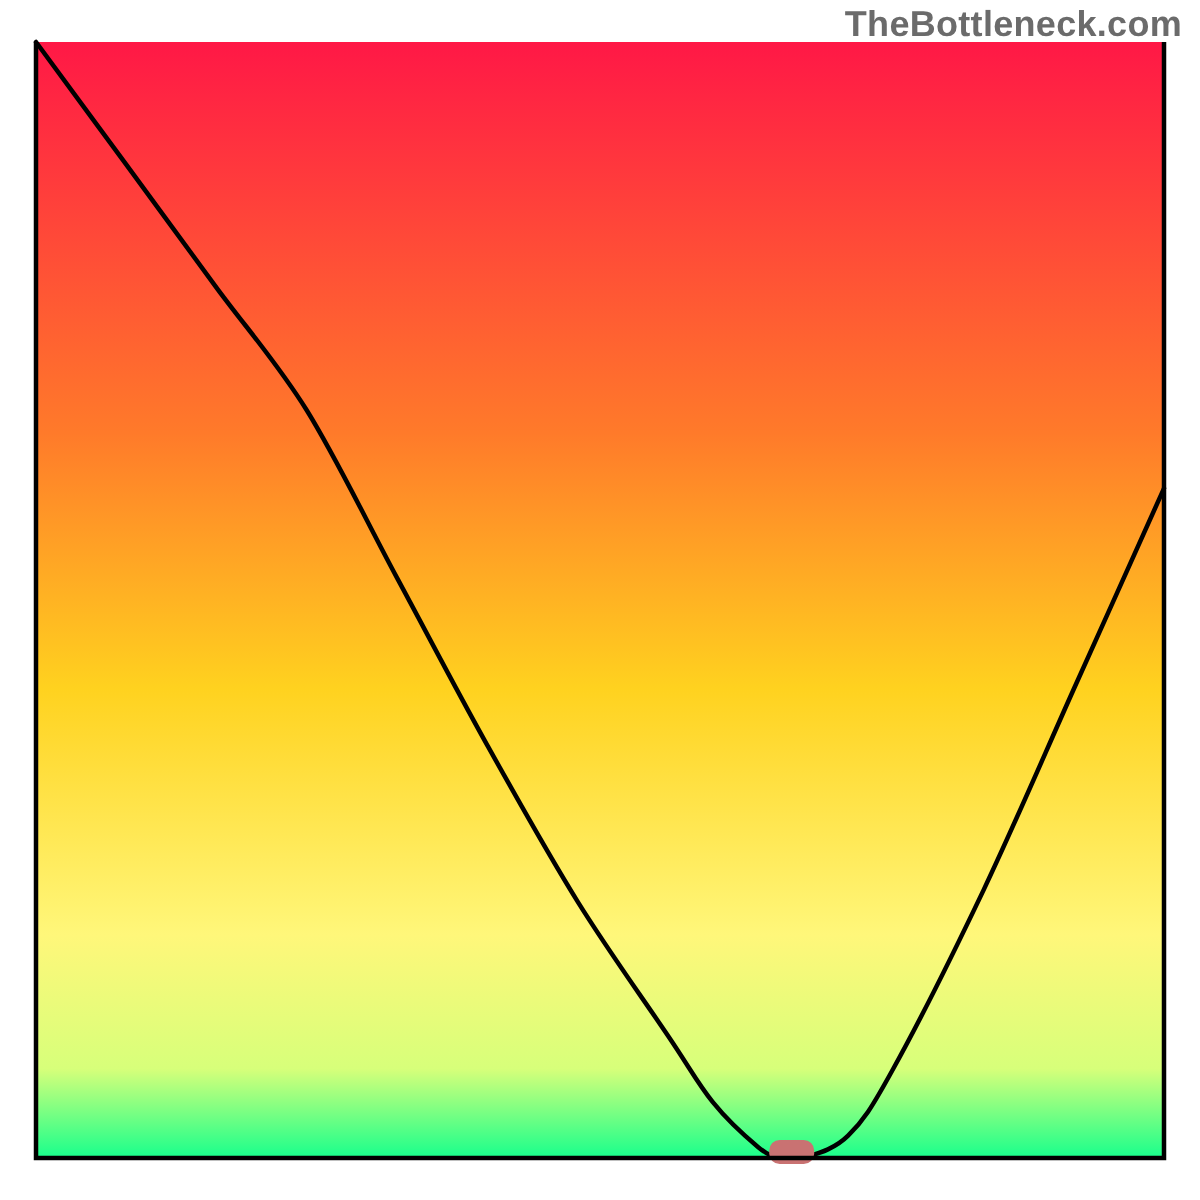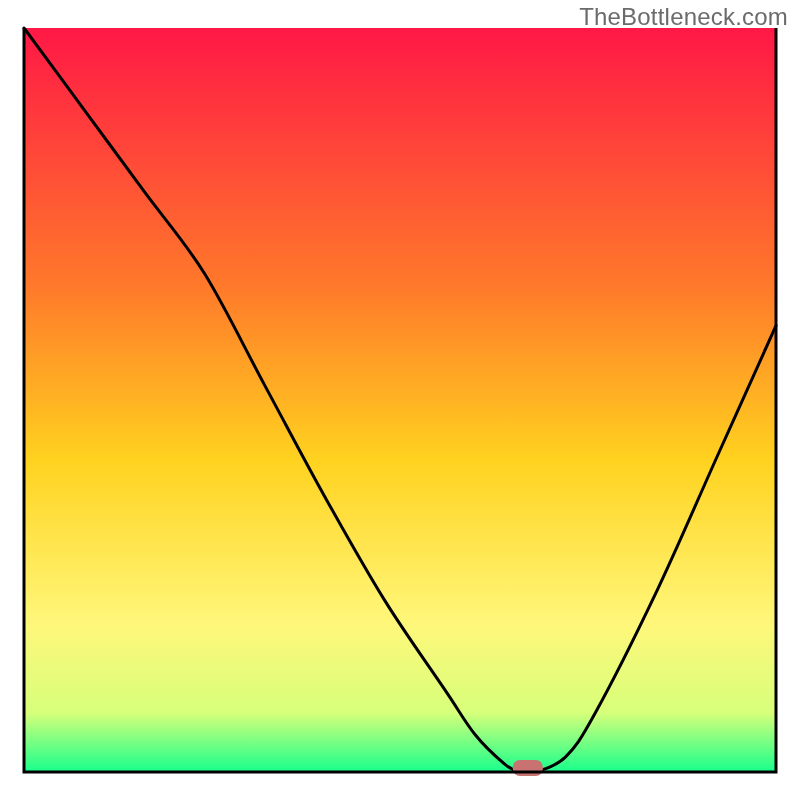--- a/index.html
+++ b/index.html
@@ -13,21 +13,21 @@
   .container {
     position: relative;
     width: 800px;
     height: 800px;
   }
   .watermark {
     position: absolute;
     top: 3px;
     right: 12px;
     font-size: 24px;
-    font-weight: 400;
+    font-weight: 700;
     color: #6b6b6b;
     letter-spacing: 0.2px;
     z-index: 10;
   }
   svg.plot {
     position: absolute;
     left: 0;
     top: 0;
     width: 800px;
     height: 800px;

